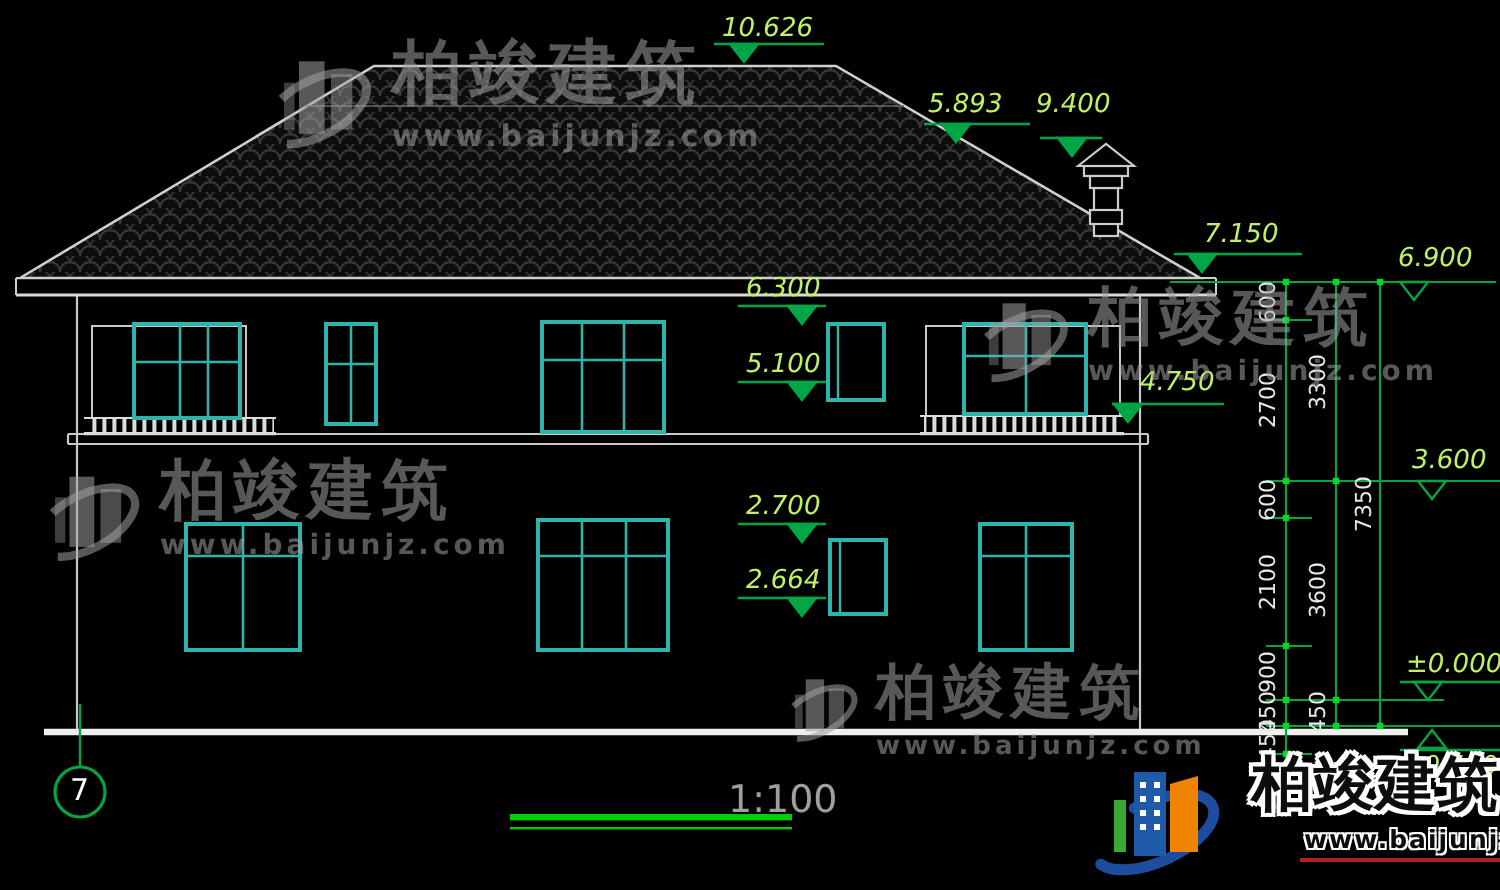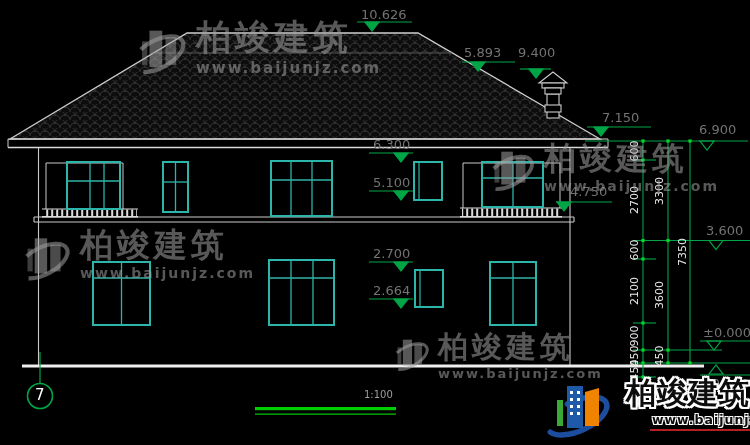--- a/index.html
+++ b/index.html
@@ -1,30 +1,30 @@
 <!DOCTYPE html>
 <html><head>
 <meta charset="utf-8">
 <style>
   html,body{margin:0;padding:0;background:#000;}
   #canvas{position:relative;width:750px;height:445px;background:#000;overflow:hidden;
           font-family:"DejaVu Sans","Liberation Sans",sans-serif;}
   #cad{position:absolute;left:0;top:0;}
-  .lvl{position:absolute;color:#737373;font-size:13px;line-height:13px;white-space:nowrap;}
+  .lvl{position:absolute;color:#bef264;font-size:13px;line-height:13px;white-space:nowrap;font-style:italic;}
   .dim{position:absolute;color:#e8e8e8;font-size:11px;line-height:11px;white-space:nowrap;
        transform:translate(-50%,-50%) rotate(-90deg);}
   .wm{position:absolute;display:flex;align-items:flex-start;color:rgba(160,160,160,.55);
       font-weight:bold;pointer-events:none;}
   .wm .txt{display:flex;flex-direction:column;margin-left:6px;}
   .wm .nm{line-height:1;letter-spacing:4px;}
   .wm .url{letter-spacing:2px;margin-top:4px;}
   .axis-label{position:absolute;color:#fff;font-size:15px;line-height:15px;}
   .title-main{position:absolute;left:257px;top:381px;color:#fff;font-size:20px;font-weight:bold;
               letter-spacing:1px;line-height:22px;}
-  .title-scale{position:absolute;left:364px;top:389px;color:#9f9f9f;font-size:10px;}
+  .title-scale{position:absolute;left:364px;top:389px;color:#9f9f9f;font-size:19px;}
   .brand{position:absolute;left:536px;top:378px;display:flex;align-items:flex-start;}
   .brand .txt{display:flex;flex-direction:column;margin-left:4px;}
   .brand .nm{color:#0d0d0d;font-size:30px;font-weight:bold;letter-spacing:1px;line-height:1;
       text-shadow:-2px -2px 0 #fff,2px -2px 0 #fff,-2px 2px 0 #fff,2px 2px 0 #fff,
                   0 -2px 0 #fff,0 2px 0 #fff,-2px 0 0 #fff,2px 0 0 #fff;}
   .brand .url{color:#0d0d0d;font-size:12.5px;font-weight:bold;letter-spacing:1px;margin:4px 0 0 26px;
       text-shadow:-1px -1px 0 #fff,1px -1px 0 #fff,-1px 1px 0 #fff,1px 1px 0 #fff;}
   .brand .redline{height:2px;background:#b41f24;width:118px;margin:2px 0 0 24px;}
 </style>
 </head>

